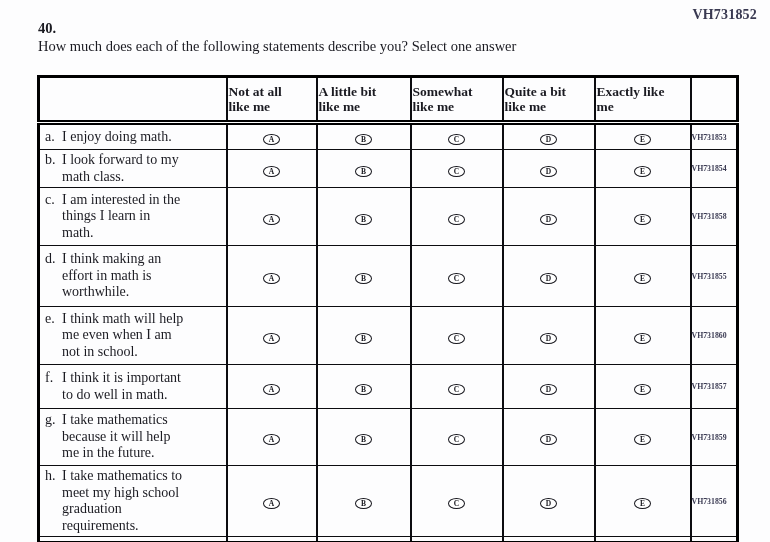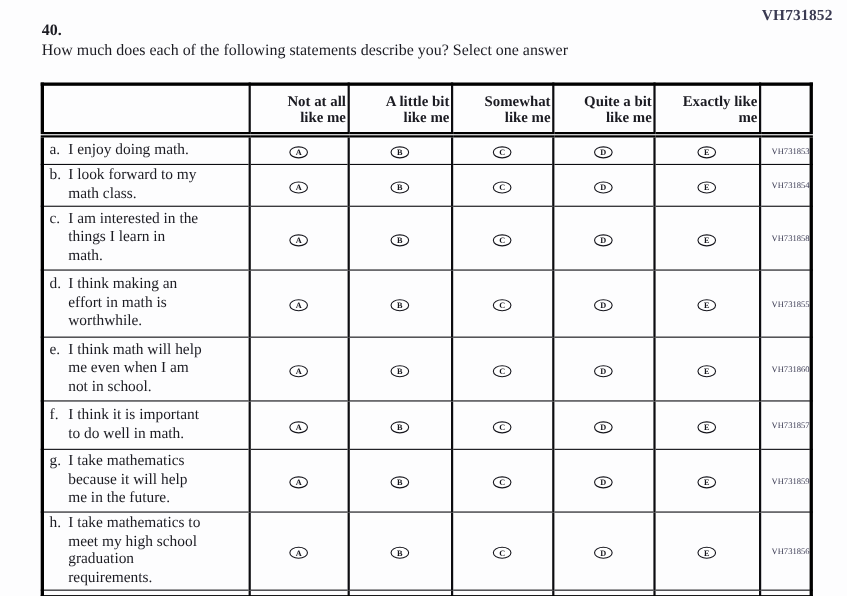--- a/index.html
+++ b/index.html
@@ -42,21 +42,21 @@
   .survey th, .survey td {
     border:1.5px solid #0c0c10;
     border-left-width:2px; border-right-width:2px;
     padding:0;
     vertical-align:middle;
   }
   .survey th {
     height:38px;
     font-size:13.5px; font-weight:bold;
     line-height:15px;
-    text-align:right;
+    text-align:left;
     white-space:pre-line;
     border-bottom:5px double #000;
     padding:2px 1px;
   }
   .survey th:first-child, .survey td:first-child { border-right-width:2.5px; }
   .survey th:last-child,  .survey td:last-child  { border-left-width:2.5px; }
 
   tbody tr:nth-child(1) td { height:20px; }
   tbody tr:nth-child(2) td { height:33px; }
   tbody tr:nth-child(3) td { height:53px; }
@@ -82,22 +82,22 @@
     text-align:center; font-weight:bold;
     color:#15151c;
     box-sizing:border-box;
     cursor:pointer;
     background:#fff;
   }
 
   td.code-cell {
     font-size:7.8px;
     color:#3a3a52;
-    text-align:right;
-    font-weight:normal;
+    text-align:left;
+    font-weight:bold;
     letter-spacing:0;
   }
 </style>
 </head>
 <body>
 
 <div class="form-code-top">VH731852</div>
 
 <div class="question">
   <span class="qnum">40.</span>

